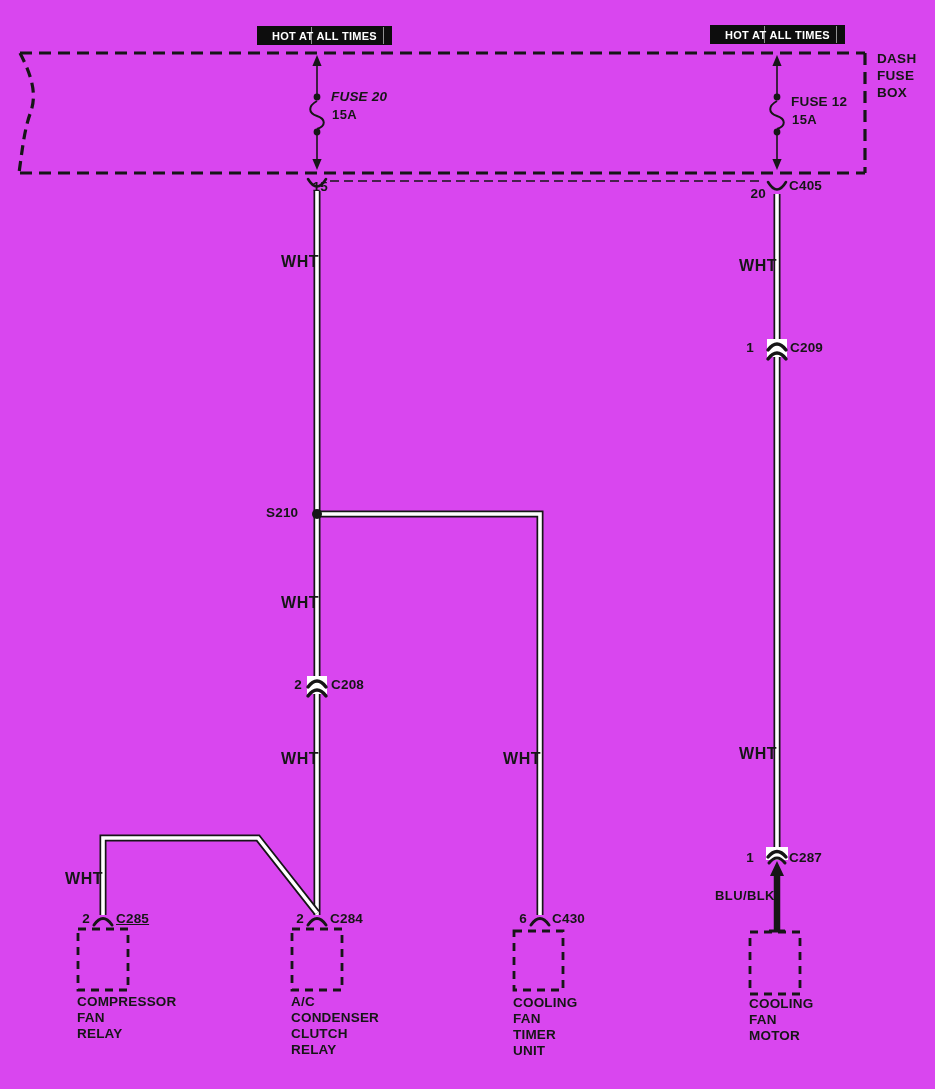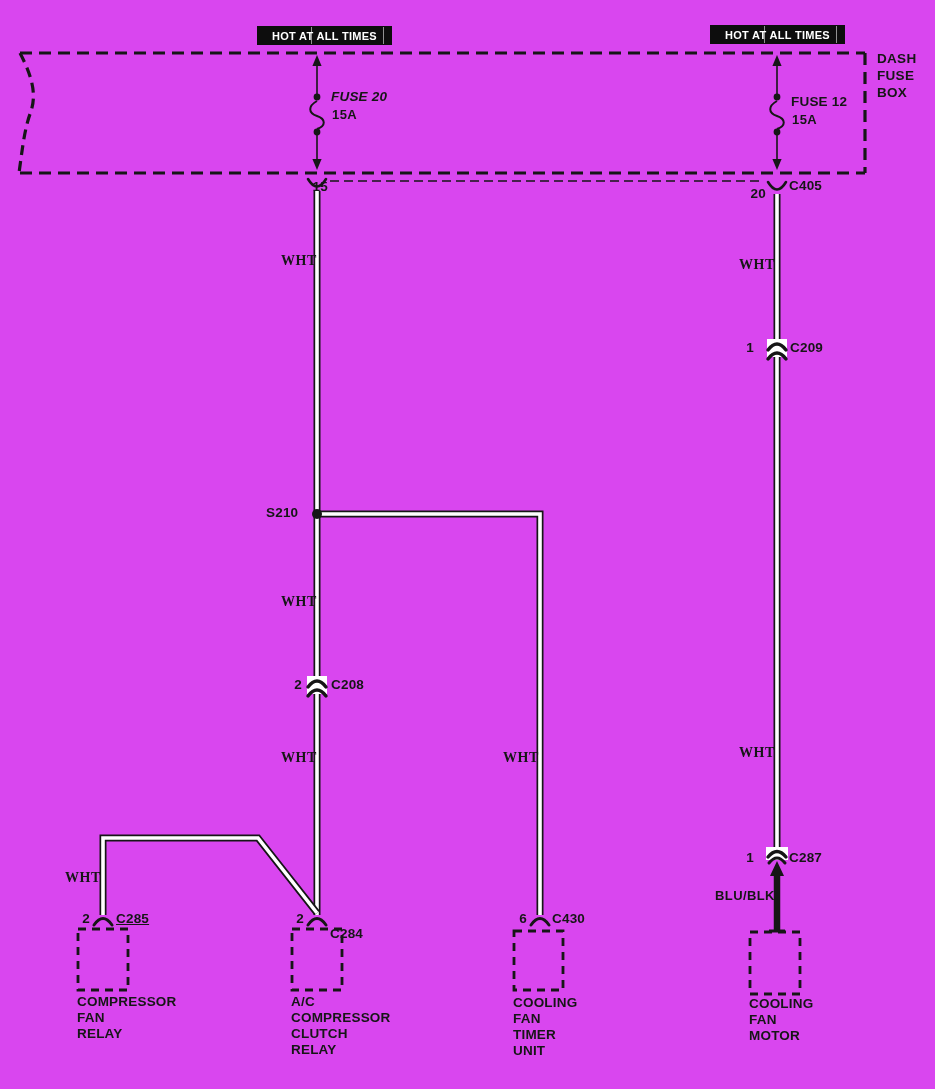--- a/index.html
+++ b/index.html
@@ -4,21 +4,21 @@
 <style>
   html,body{margin:0;padding:0;background:#ffffff;}
   .canvas{
     position:relative;width:935px;height:1089px;background:#d946ef;
     overflow:hidden;font-family:"Liberation Sans",sans-serif;color:#161616;
   }
   .linework{position:absolute;left:0;top:0;}
   .lbl{position:absolute;font-weight:bold;color:#161616;white-space:nowrap;}
   .ml{white-space:pre-line;}
   .s9{font-size:13px;letter-spacing:.4px;text-align:right;}
-  .s10{font-size:14px;letter-spacing:.6px;font-family:Liberation Serif, serif;}
+  .s10{font-size:16px;letter-spacing:.6px;}
   .s13{font-size:13.5px;letter-spacing:.2px;}
   .pin{text-align:right;width:20px;}
   .banner{
     position:absolute;background:#0d0d0d;color:#ffffff;font-weight:bold;
     font-size:11px;letter-spacing:.3px;display:flex;align-items:center;
     justify-content:center;width:135px;height:19px;
   }
   .banner i{position:absolute;top:1px;bottom:1px;width:1px;background:rgba(255,255,255,.55);}
   .comp{font-size:13.5px;line-height:16px;letter-spacing:.2px;}
   .fusebox-lbl{font-size:13.5px;line-height:17px;letter-spacing:.3px;}
@@ -169,42 +169,42 @@
 
   <div class="lbl s13" style="left:266px;top:505px;">S210</div>
 
   <div class="lbl s13 pin" style="left:282px;top:677px;">2</div>
   <div class="lbl s13" style="left:331px;top:677px;">C208</div>
 
   <div class="lbl s13 pin" style="left:70px;top:911px;">2</div>
   <div class="lbl s13" style="left:116px;top:911px;text-decoration:underline;">C285</div>
 
   <div class="lbl s13 pin" style="left:284px;top:911px;">2</div>
-  <div class="lbl s13" style="left:330px;top:911px;margin-top:15px;">C284</div>
+  <div class="lbl s13" style="left:330px;top:911px;">C284</div>
 
   <div class="lbl s13 pin" style="left:507px;top:911px;">6</div>
   <div class="lbl s13" style="left:552px;top:911px;">C430</div>
 
   <div class="lbl s13 pin" style="left:734px;top:850px;">1</div>
   <div class="lbl s13" style="left:789px;top:850px;">C287</div>
 
   <div class="lbl s10" style="left:281px;top:253px;">WHT</div>
   <div class="lbl s10" style="left:281px;top:594px;">WHT</div>
   <div class="lbl s10" style="left:281px;top:750px;">WHT</div>
   <div class="lbl s10" style="left:503px;top:750px;">WHT</div>
   <div class="lbl s10" style="left:739px;top:257px;">WHT</div>
   <div class="lbl s10" style="left:739px;top:745px;">WHT</div>
   <div class="lbl s10" style="left:65px;top:870px;">WHT</div>
   <div class="lbl s9" style="left:715px;top:888px;">BLU/BLK</div>
 
   <div class="lbl ml comp" style="left:77px;top:994px;">COMPRESSOR
 FAN
 RELAY</div>
   <div class="lbl ml comp" style="left:291px;top:994px;">A/C
-COMPRESSOR
+CONDENSER
 CLUTCH
 RELAY</div>
   <div class="lbl ml comp" style="left:513px;top:995px;">COOLING
 FAN
 TIMER
 UNIT</div>
   <div class="lbl ml comp" style="left:749px;top:996px;">COOLING
 FAN
 MOTOR</div>
 

